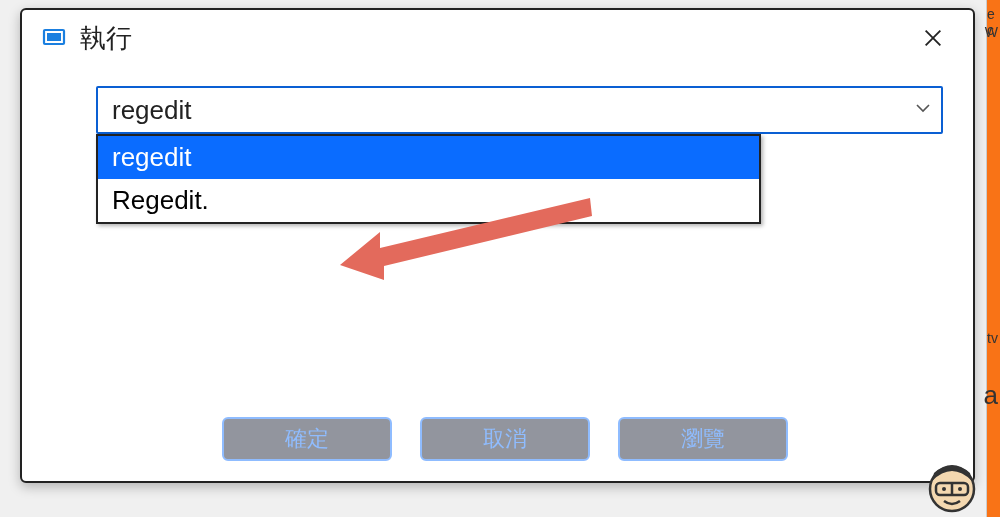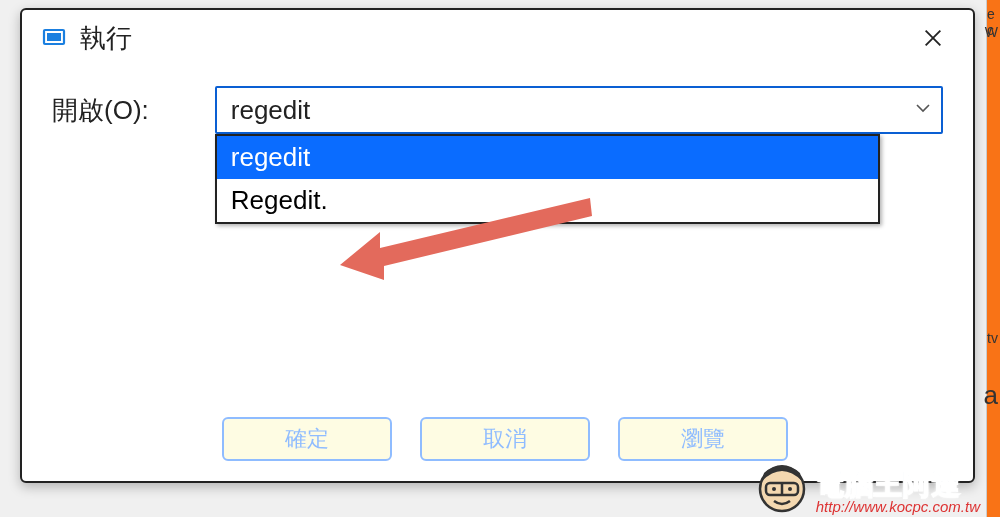--- a/index.html
+++ b/index.html
@@ -119,21 +119,21 @@
     bottom: 20px;
     left: 200px;
     display: flex;
     gap: 28px;
   }
   .dlg-btn {
     width: 170px;
     height: 44px;
     border: 2px solid #0a6cff;
     border-radius: 6px;
-    background: #fef9c3;
+    background: #0f172a;
     color: #0a6cff;
     font-size: 22px;
     font-family: inherit;
     cursor: pointer;
     opacity: 0.45;
     filter: blur(0.5px);
   }
   .arrow-annotation {
     position: absolute;
     top: 180px;
@@ -204,21 +204,20 @@
       <svg viewBox="0 0 24 24" width="22" height="22">
         <line x1="4" y1="4" x2="20" y2="20" stroke="#222" stroke-width="2"></line>
         <line x1="20" y1="4" x2="4" y2="20" stroke="#222" stroke-width="2"></line>
       </svg>
     </button>
   </div>
 
   <div class="content">
 
     <div class="input-row">
-      <span class="input-label">開啟(O):</span>
       <div class="combo-wrap">
         <input class="combo-input" type="text" value="regedit" style="">
         <span class="combo-chevron">
           <svg viewBox="0 0 16 16" width="16" height="16">
               <path d="M2 5 L8 11 L14 5" fill="none" stroke="#555" stroke-width="1.6"></path>
             </svg>
         </span>
         <div class="dropdown">
           <div class="dropdown-item selected">regedit</div>
           <div class="dropdown-item">Regedit.</div>
@@ -246,17 +245,13 @@
     <svg viewBox="0 0 56 56" width="56" height="56">
       <circle cx="28" cy="30" r="22" fill="#f4d8b0" stroke="#333" stroke-width="2.5"></circle>
       <path d="M8 22 Q28 2 48 22 L46 14 Q28 -2 10 14 Z" fill="#333"></path>
       <rect x="12" y="24" width="32" height="12" rx="4" fill="none" stroke="#333" stroke-width="2.5"></rect>
       <line x1="28" y1="24" x2="28" y2="36" stroke="#333" stroke-width="2.5"></line>
       <circle cx="20" cy="30" r="2" fill="#333"></circle>
       <circle cx="36" cy="30" r="2" fill="#333"></circle>
       <path d="M20 42 Q28 48 36 42" fill="none" stroke="#333" stroke-width="2.5"></path>
     </svg>
   </span>
-  <div class="wm-text">
-    <span class="wm-cn">電腦王阿達</span>
-    <span class="wm-url">http://www.kocpc.com.tw</span>
-  </div>
 </div>
 
 </body></html>

